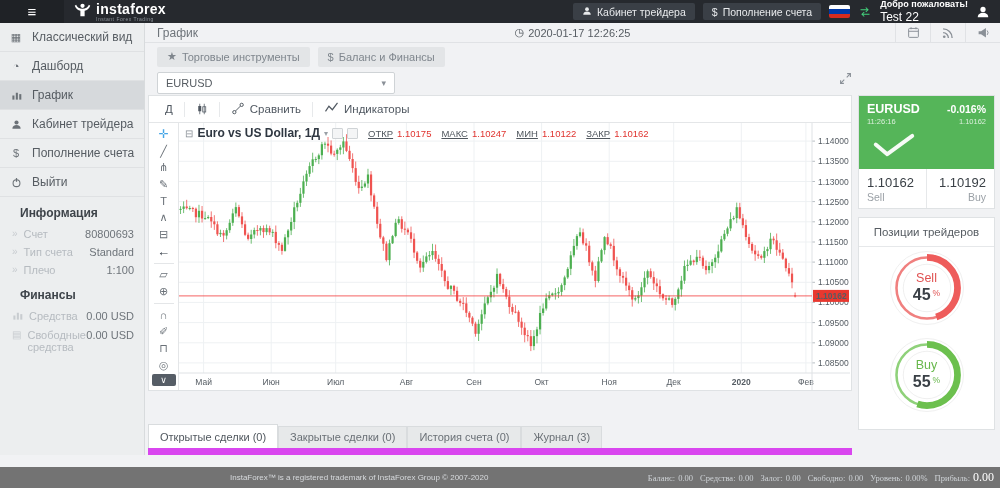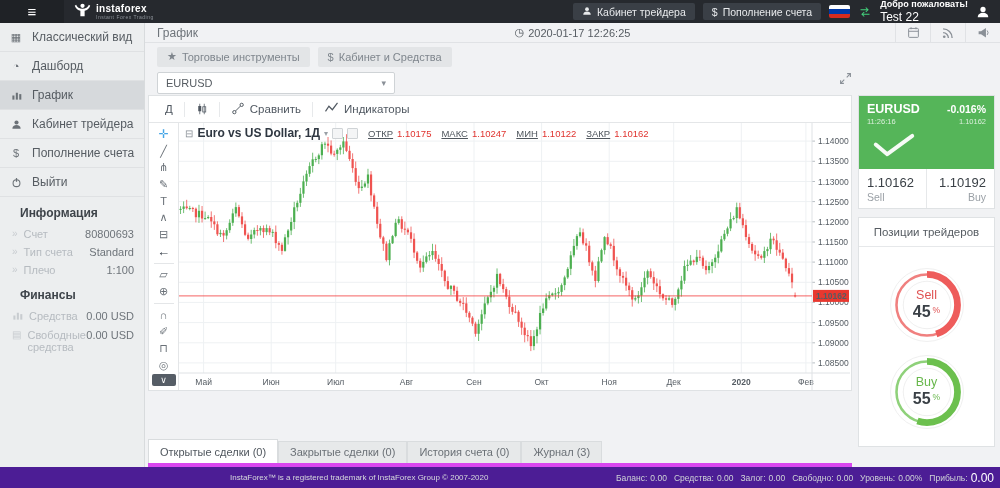--- a/index.html
+++ b/index.html
@@ -6,21 +6,21 @@
   html,body { width:1000px; height:488px; overflow:hidden; }
   body { font-family:"Liberation Sans",sans-serif; background:#f1f2f4; }
   .page { width:1000px; height:488px; display:flex; flex-direction:column; }
 
   
   .top-header { height:23px; flex:0 0 23px; background:#26292e; display:flex; justify-content:space-between; }
   .h-left { display:flex; align-items:stretch; }
   .hamburger { width:64px; background:#1f2226; color:#fff; font-size:15px; display:flex; align-items:center; justify-content:center; cursor:pointer; }
   .brand { display:flex; align-items:center; padding:0 10px; gap:5px; cursor:pointer; }
   .brand-text { display:flex; flex-direction:column; line-height:1; }
-  .brand-name { color:#fff; font-size:10px; font-weight:bold; letter-spacing:.3px; }
+  .brand-name { color:#fff; font-size:14px; font-weight:bold; letter-spacing:.3px; }
   .tagline { color:#8d939a; font-size:5px; letter-spacing:.5px; margin-top:1px; }
   .h-right { display:flex; align-items:center; gap:8px; padding-right:10px; }
   .h-btn { background:#3a3f46; border:0; color:#e8eaec; font-size:10.5px; height:17px; padding:0 9px; border-radius:2px; display:flex; align-items:center; gap:5px; cursor:pointer; font-family:inherit; white-space:nowrap; }
   .flag { width:21px; height:13px; border-radius:2px; overflow:hidden; display:flex; flex-direction:column; cursor:pointer; }
   .flag i { flex:1; display:block; }
   .flag .f1{background:#fff;} .flag .f2{background:#0039a6;} .flag .f3{background:#d52b1e;}
   .swap-box { color:#43d17c; display:flex; align-items:center; cursor:pointer; }
   .welcome { color:#fff; font-size:9px; line-height:1.2; }
   .welcome .w1 { font-weight:bold; }
   .welcome .w2 { font-size:12px; }
@@ -84,39 +84,39 @@
   .qg-sub { display:flex; justify-content:space-between; font-size:7.5px; opacity:.78; margin-top:1px; }
   .qg-check { padding:7px 0 5px 4px; }
   .quote-prices { display:flex; }
   .qp { flex:1; padding:6px 8px 5px; cursor:pointer; }
   .qp.sell { border-right:1px solid #e6e8ea; }
   .qp.buy { text-align:right; }
   .qp-price { font-size:13px; color:#3a4046; }
   .qp-label { font-size:10.5px; color:#9aa0a6; margin-top:1px; }
 
   .positions-card { margin-top:8px; border:1px solid #dfe2e4; background:#fff; padding-bottom:6px; }
-  .pc-title { font-size:11.5px; color:#565c62; text-align:center; padding:8px 4px; border-bottom:1px solid #e6e8ea; margin-bottom:19px; }
+  .pc-title { font-size:11.5px; color:#565c62; text-align:center; padding:8px 4px; border-bottom:1px solid #e6e8ea; margin-bottom:2px; }
   .donut { position:relative; width:78px; height:78px; margin:0 auto 9px; }
   .donut svg { display:block; }
   .donut-center { position:absolute; inset:0; display:flex; flex-direction:column; align-items:center; justify-content:center; line-height:1.1; }
   .dc-label { font-size:12.5px; }
   .dc-label.sell { color:#e05252; }
   .dc-label.buy { color:#67b74b; }
   .dc-val { font-size:16px; font-weight:bold; color:#3a4046; display:flex; align-items:flex-start; gap:2px;justify-content:flex-end; }
   .pct-sign { font-size:8.5px; font-weight:normal; margin-top:3px; }
   .pct-sign.sell { color:#e05252; }
   .pct-sign.buy { color:#67b74b; }
 
-  .tabs { margin:0 0 0 3px; margin-top:auto; display:flex; align-items:flex-end; width:704px; border-bottom:4px solid #d946ef; }
+  .tabs { margin:0 0 0 3px; margin-top:auto; display:flex; align-items:flex-end; width:704px; border-bottom:7px solid #d946ef; }
   .tab { font-size:11px; color:#6a7076; background:#e7e9ea; border:1px solid #d9dcde; border-bottom:none; padding:4px 11px 5px; cursor:pointer; white-space:nowrap; }
   .tab.active { background:#fff; color:#50575e; padding-top:6px; }
 
-  footer { height:21px; flex:0 0 21px; background:#4c1d95; display:flex; align-items:center; color:#d7dadd; }
+  footer { height:21px; flex:0 0 21px; background:#737373; display:flex; align-items:center; color:#d7dadd;margin-top:12px; }
   .trademark { font-size:8px; padding-left:230px; white-space:nowrap; }
-  .stats { margin-left:auto; display:flex; align-items:center; gap:7px; padding-right:6px; font-size:8.5px; color:#cfd3d7; white-space:nowrap; }
+  .stats { margin-left:auto; display:flex; align-items:center; gap:7px; padding-right:6px; font-size:8.5px; color:#cfd3d7; white-space:nowrap;font-family:Liberation Serif, serif; }
   .stat { display:flex; gap:3px; align-items:center; }
   .stat .big { font-size:12px; color:#fff; }
 </style>
 </head>
 <body>
 
 <div class="page">
 
   <header class="top-header">
     <div class="h-left">
@@ -281,21 +281,21 @@
         </div>
       </div>
 
       <div class="m-toolbar">
         <button class="tool-btn">
           <span>★</span>
           <span>Торговые инструменты</span>
         </button>
         <button class="tool-btn">
           <span>$</span>
-          <span>Кабинет и Средства</span>
+          <span>Баланс и Финансы</span>
         </button>
       </div>
 
       <div class="m-selectrow">
         <div class="symbol-select">
           <span>EURUSD</span>
           <span class="caret">▾</span>
         </div>
         <div class="expand-btn">
           <svg width="13" height="13" viewBox="0 0 16 16">

